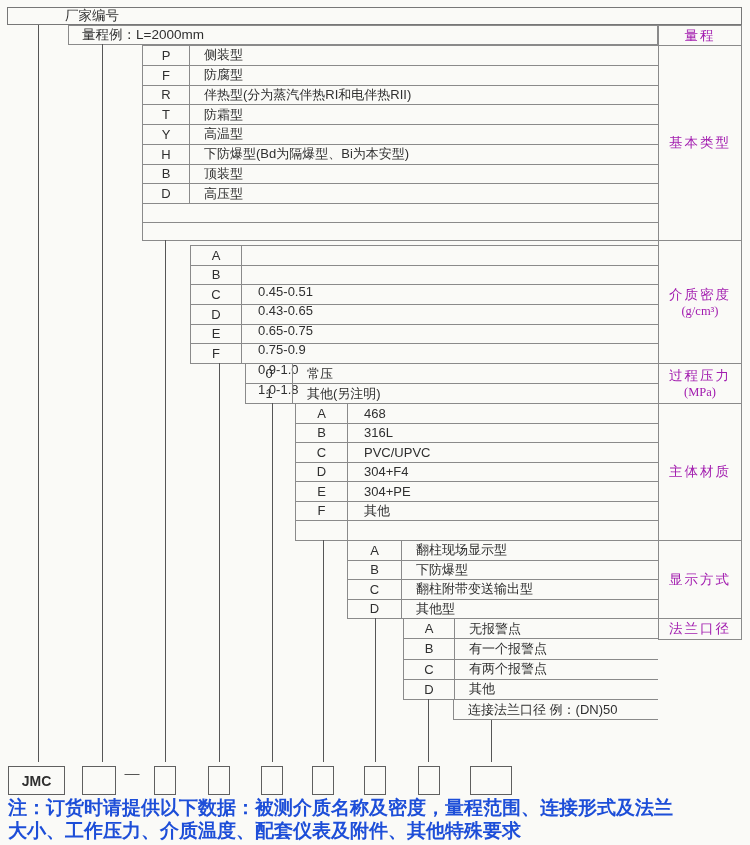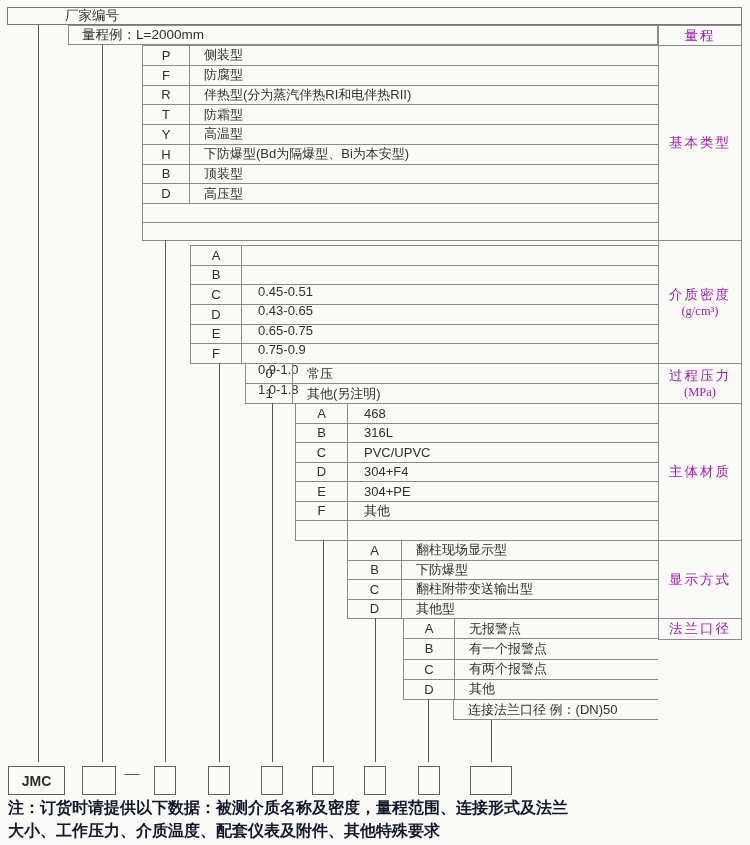--- a/index.html
+++ b/index.html
@@ -102,21 +102,21 @@
   #b-flange   { left: 470px; width: 42px; }
   #b-dash {
     position: absolute; left: 118px; top: 762px; width: 28px; height: 21px;
     display: flex; align-items: center; justify-content: center;
     color: #555; font-size: 15px;
   }
 
   
   #note {
     position: absolute; left: 8px; top: 796px; width: 738px;
-    color: #0f172a; font-weight: bold; font-size: 16px; line-height: 23px;
+    color: #1d4ed8; font-weight: bold; font-size: 19px; line-height: 23px;
   }
 </style>
 </head>
 <body>
 
 <div id="topbox">
   <span>厂家编号</span>
 </div>
 <div id="rangerow">
   <span>量程例：L=2000mm</span>

